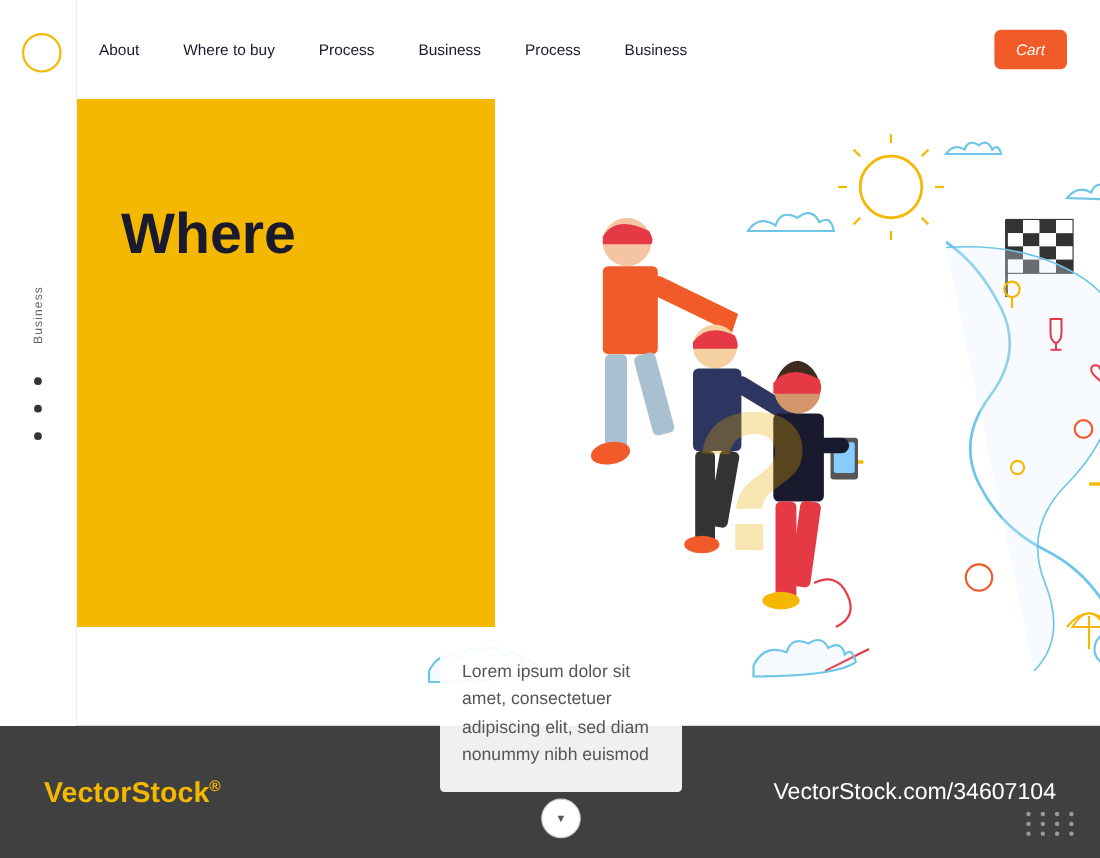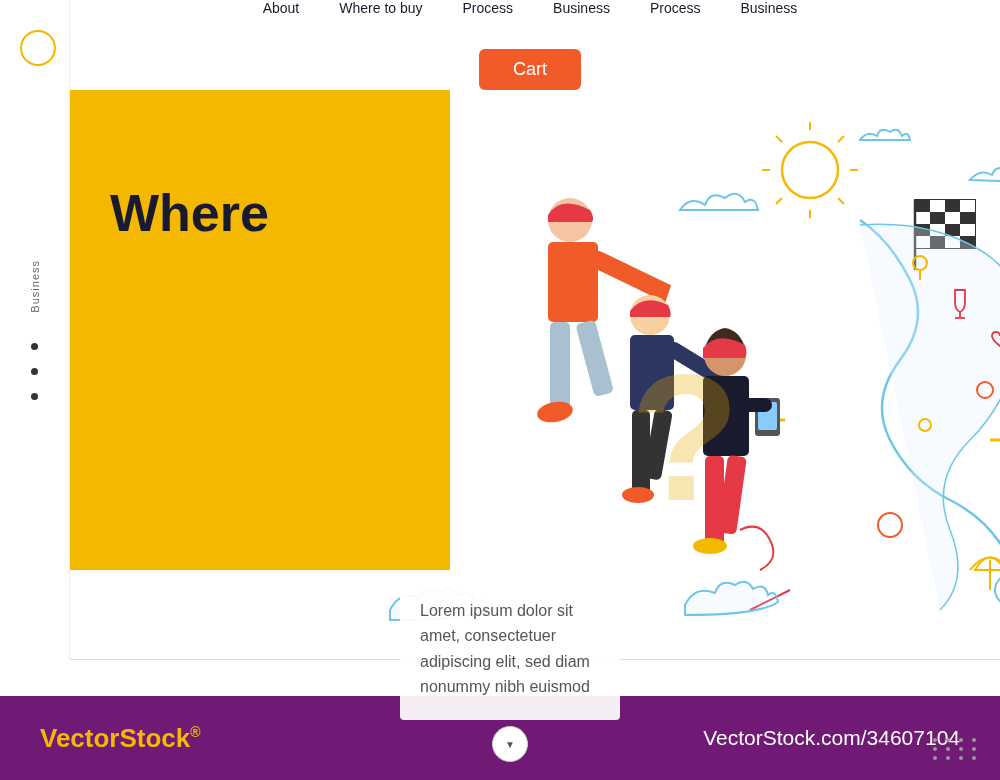--- a/index.html
+++ b/index.html
@@ -8,42 +8,42 @@
     
     .header {
       position: absolute;
       top: 0; left: 70px; right: 0;
       height: 90px;
       display: flex;
       align-items: center;
       justify-content: space-between;
       padding: 0 30px 0 20px;
       z-index: 10;
-      flex-direction: column;
     }
     .nav {
       display: flex;
       gap: 40px;
       align-items: center;
     }
     .nav-item {
       font-size: 14px;
       color: #1a1a2e;
       cursor: pointer;
       text-decoration: none;
     }
     .cart-btn {
       background: #f15a29;
       color: #fff;
       border: none;
-      padding: 10px 34px;
+      padding: 10px 20px;
       border-radius: 6px;
-      font-size: 18px;
+      font-size: 14px;
       cursor: pointer;
       font-weight: 500;
+      font-style: italic;
     }
 
     
     .sidebar {
       position: absolute;
       left: 0; top: 0;
       width: 70px;
       height: 660px;
       border-right: 1px solid #eee;
       display: flex;
@@ -157,22 +157,22 @@
       border-radius: 50%;
       background: #999;
     }
 
     
     .bottom-bar {
       position: absolute;
       bottom: 0;
       left: 0;
       right: 0;
-      height: 84px;
-      background: #701a75;
+      height: 120px;
+      background: #404040;
       display: flex;
       align-items: center;
       justify-content: space-between;
       padding: 0 40px;
     }
     .vs-logo {
       font-size: 26px;
       font-weight: 700;
       color: #fff;
     }

